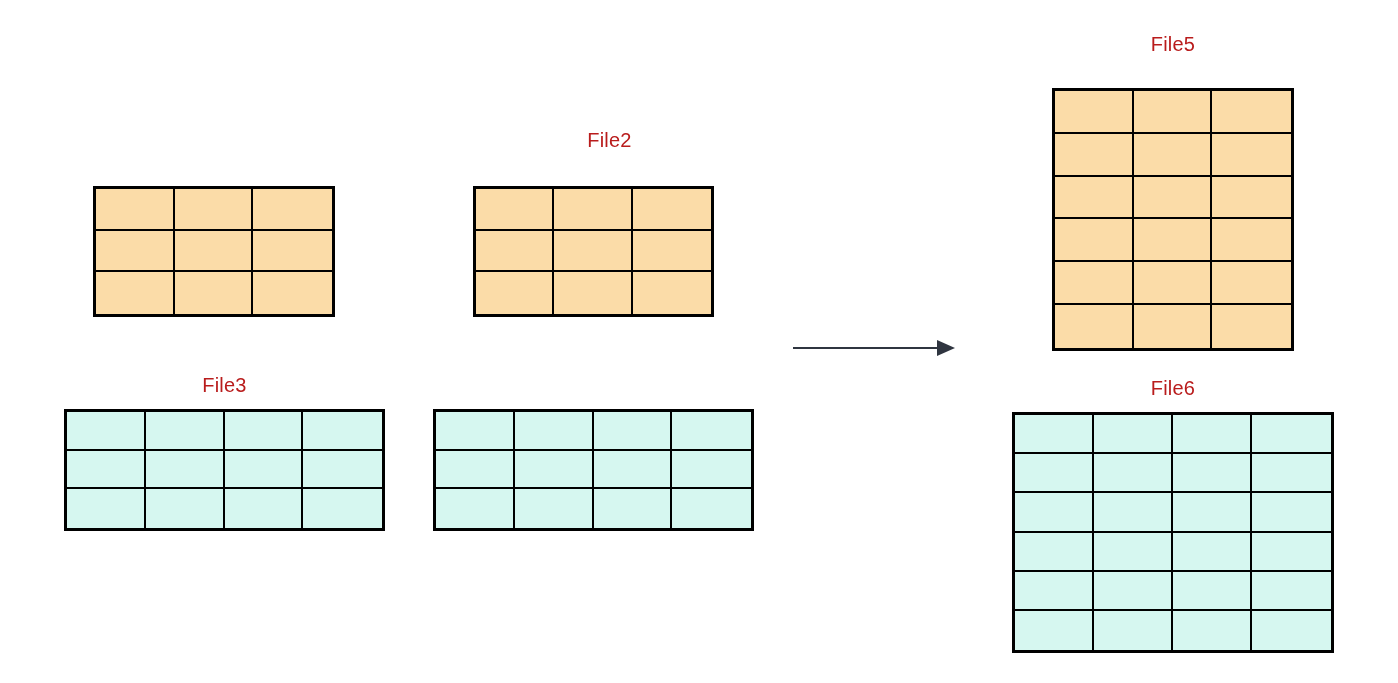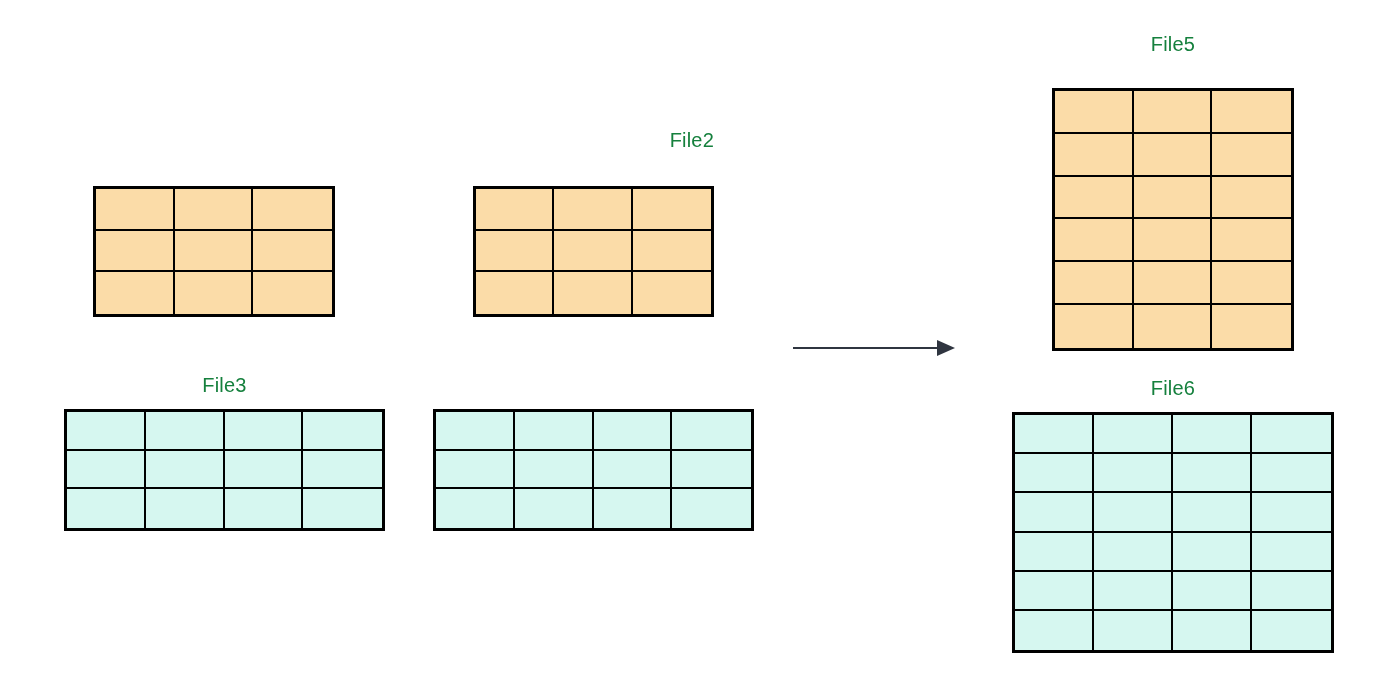--- a/index.html
+++ b/index.html
@@ -25,21 +25,21 @@
   }
 
   .file-label {
     position: absolute;
     left: 0;
     width: 100%;
     text-align: center;
     font-family: "Liberation Sans", sans-serif;
     font-size: 20px;
     line-height: 24px;
-    color: #15803d;
+    color: #b91c1c;
     letter-spacing: 0.2px;
     white-space: nowrap;
   }
 
   .file-grid {
     position: absolute;
     box-sizing: border-box;
     border: 3px solid #000000;
     display: grid;
     background: #000000;
@@ -88,21 +88,21 @@
       <div class="file-cell fill-orange"></div>
       <div class="file-cell fill-orange"></div>
       <div class="file-cell fill-orange last-col"></div>
       <div class="file-cell fill-orange"></div>
       <div class="file-cell fill-orange"></div>
       <div class="file-cell fill-orange last-col"></div>
       <div class="file-cell fill-orange last-row"></div>
       <div class="file-cell fill-orange last-row"></div>
       <div class="file-cell fill-orange last-col last-row"></div>
     </div>
-    <div class="file-label" style="left: 473px; top: 128px; width: 241px; text-align: right; position: absolute;">File2</div>
+    <div class="file-label" style="left: 489px; top: 128px; width: 241px; text-align: center; position: absolute;">File2</div>
     <div class="file-grid" style="left: 473px; top: 186px; width: 241px; height: 131px; grid-template-columns: repeat(3, 1fr); grid-template-rows: repeat(3, 1fr);">
       <div class="file-cell fill-orange"></div>
       <div class="file-cell fill-orange"></div>
       <div class="file-cell fill-orange last-col"></div>
       <div class="file-cell fill-orange"></div>
       <div class="file-cell fill-orange"></div>
       <div class="file-cell fill-orange last-col"></div>
       <div class="file-cell fill-orange last-row"></div>
       <div class="file-cell fill-orange last-row"></div>
       <div class="file-cell fill-orange last-col last-row"></div>

